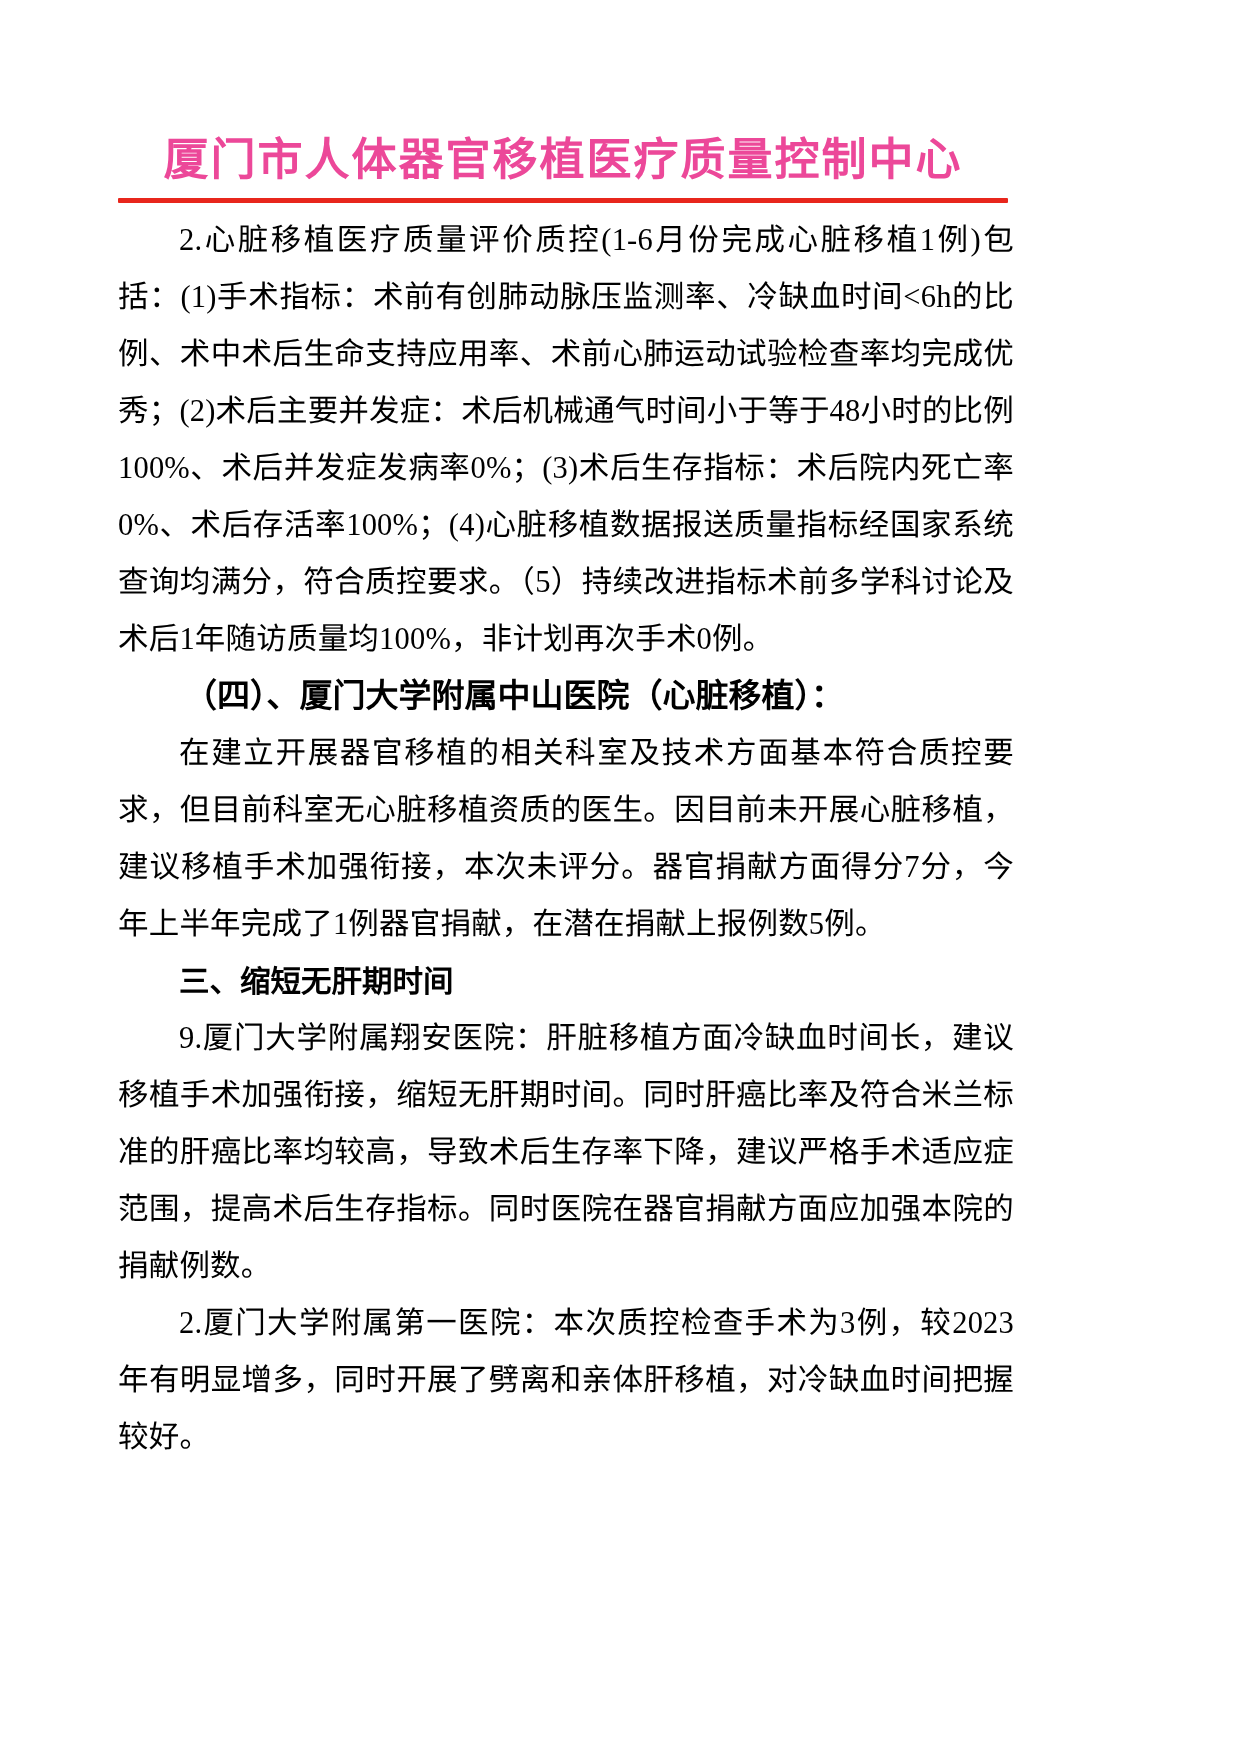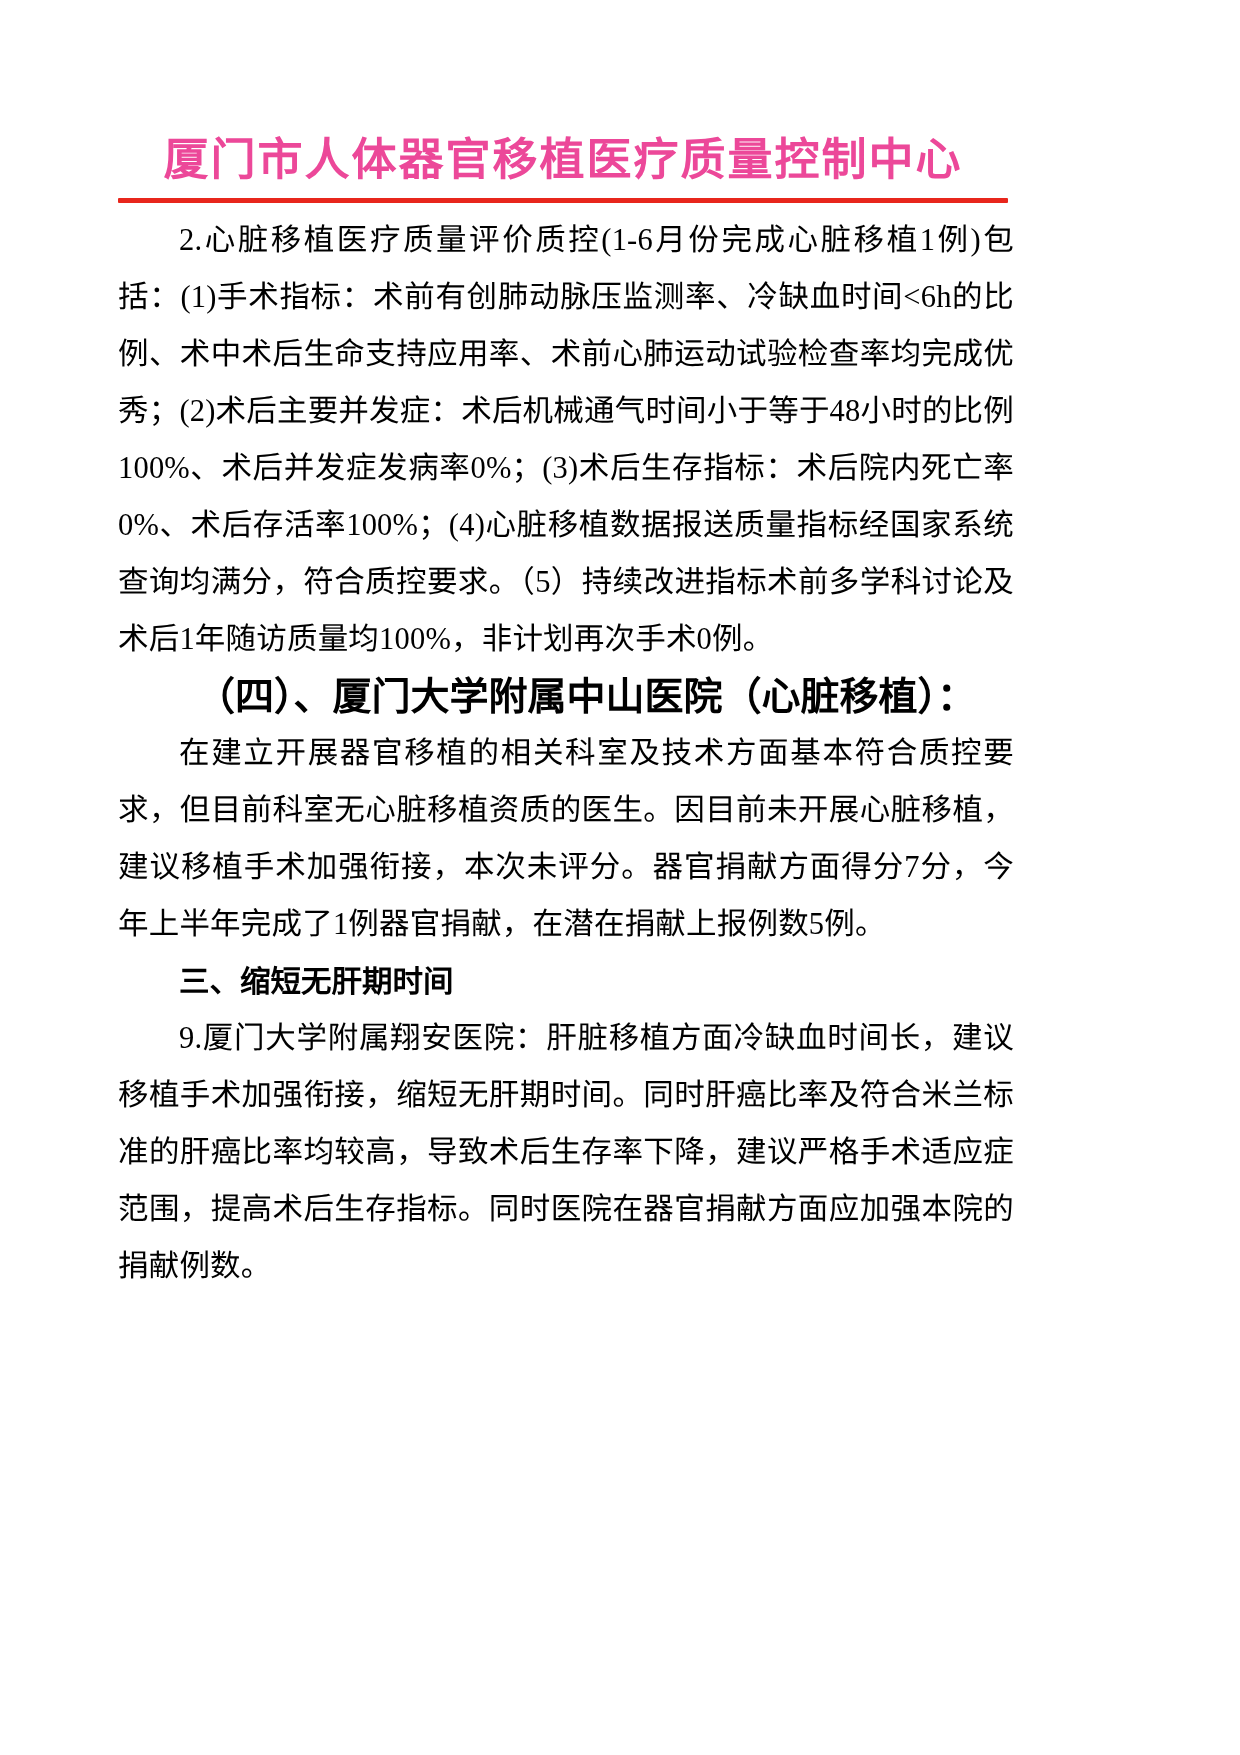--- a/index.html
+++ b/index.html
@@ -69,21 +69,21 @@
     text-align: justify;
     text-justify: inter-ideograph;
     letter-spacing: 0.2px;
     font-family: "Liberation Serif", "DejaVu Serif", serif;
   }
   p.indent {
     text-indent: 2em;
   }
   p.heading-serif {
     margin: 0;
-    font-size: 39px;
+    font-size: 33px;
     line-height: 57px;
     font-weight: bold;
     text-indent: 2em;
     font-family: Liberation Serif, serif;
   }
   p.heading-sans {
     margin: 0;
     font-size: 30.5px;
     line-height: 57px;
     font-weight: bold;
@@ -106,15 +106,16 @@
     <p class="para indent">2.心脏移植医疗质量评价质控(1-6月份完成心脏移植1例)包括：(1)手术指标：术前有创肺动脉压监测率、冷缺血时间&lt;6h的比例、术中术后生命支持应用率、术前心肺运动试验检查率均完成优秀；(2)术后主要并发症：术后机械通气时间小于等于48小时的比例100%、术后并发症发病率0%；(3)术后生存指标：术后院内死亡率0%、术后存活率100%；(4)心脏移植数据报送质量指标经国家系统查询均满分，符合质控要求。（5）持续改进指标术前多学科讨论及术后1年随访质量均100%，非计划再次手术0例。</p>
 
     <p class="heading-serif">（四）、厦门大学附属中山医院（心脏移植）：</p>
 
     <p class="para indent">在建立开展器官移植的相关科室及技术方面基本符合质控要求，但目前科室无心脏移植资质的医生。因目前未开展心脏移植，建议移植手术加强衔接，本次未评分。器官捐献方面得分7分，今年上半年完成了1例器官捐献，在潜在捐献上报例数5例。</p>
 
     <p class="heading-sans">三、缩短无肝期时间</p>
 
     <p class="para indent">9.厦门大学附属翔安医院：肝脏移植方面冷缺血时间长，建议移植手术加强衔接，缩短无肝期时间。同时肝癌比率及符合米兰标准的肝癌比率均较高，导致术后生存率下降，建议严格手术适应症范围，提高术后生存指标。同时医院在器官捐献方面应加强本院的捐献例数。</p>
 
+    <p class="para indent">2.厦门大学附属第一医院：本次质控检查手术为3例，较2023年有明显增多，同时开展了劈离和亲体肝移植，对冷缺血时间把握较好。</p>
 
   </div>
 </div>
 
 </body></html>

